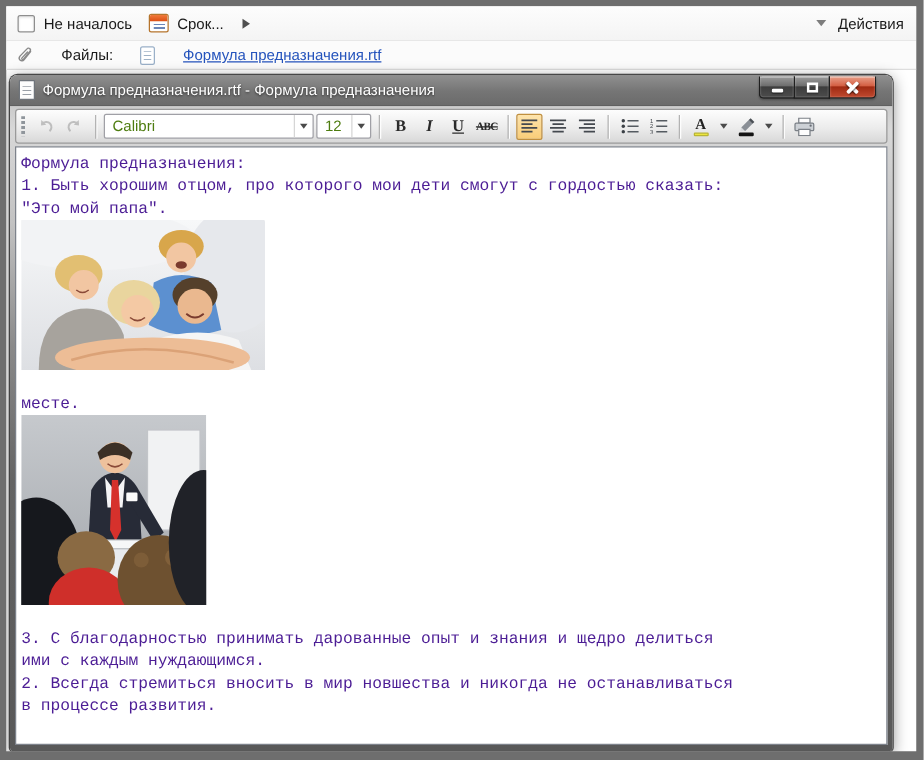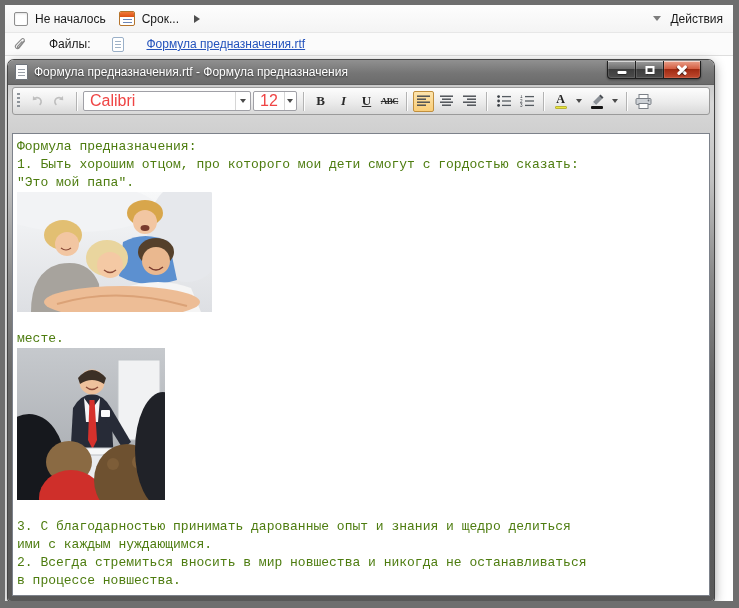--- a/index.html
+++ b/index.html
@@ -69,40 +69,40 @@
     border:1px solid #9a9a9a; border-radius:3px; }
   .grip { width:3px; height:16px; margin-right:4px;
     background:repeating-linear-gradient(180deg,#8f959b 0 2px,transparent 2px 4px); }
   .tsep { width:1px; height:19px; background:#b3b3b3; box-shadow:1px 0 0 #fdfdfd; margin:0 4px; }
   .tbtn { min-width:21px; height:21px; display:flex; align-items:center; justify-content:center;
     border:1px solid transparent; border-radius:2px; cursor:pointer; }
   .tbtn.disabled { opacity:.5; cursor:default; }
   .tbtn.selected { background:linear-gradient(#fde4ad,#f9cd78); border-color:#c08f3e; }
   .combo { height:20px; background:#fff; border:1px solid #a0a0a6; border-radius:2px;
     display:flex; align-items:center; cursor:pointer; }
-  .combo-text { flex:1; padding:0 6px; font-size:16px; color:#ef4444; }
+  .combo-text { flex:1; padding:0 6px; font-size:12px; color:#4d7c0f; }
   .combo-arrow { width:15px; align-self:stretch; display:flex; align-items:center; justify-content:center; border-left:1px solid #d6d6d6; }
   .combo-arrow i, .mini-arrow i { width:0; height:0; border-top:4px solid #4a4a4a;
     border-left:3.5px solid transparent; border-right:3.5px solid transparent; display:block; }
   .combo-font { width:168px; }
   .combo-size { width:44px; }
   .fmt { font-family:"Liberation Serif", serif; font-size:13px; font-weight:bold; color:#2b2b2b; }
   .fmt-i { font-style:italic; font-weight:bold; }
   .fmt-u { text-decoration:underline; }
   .fmt-abc { font-size:9px; letter-spacing:-0.5px; text-decoration:line-through;text-align:center; }
   .color-stack { display:flex; flex-direction:column; align-items:center; gap:1px; }
   .color-stack .letter { font-family:"Liberation Serif", serif; font-weight:bold; font-size:12px; line-height:11px; color:#222; }
   .bar-yellow { width:12px; height:3px; background:#ece63e; border:1px solid #b9b435; border-radius:1px; }
   .bar-black { width:12px; height:3px; background:#141414; border-radius:1px; }
   .mini-arrow { width:11px; height:21px; display:flex; align-items:center; justify-content:center; cursor:pointer; }
 
   
-  .doc { flex:1; min-height:0; margin-top:18px; background:#fff; border:1px solid #7d828b;
+  .doc { flex:1; min-height:0; margin-top:2px; background:#fff; border:1px solid #7d828b;
     overflow:hidden; padding:4px 6px 0 4px;
-    font-family:"Liberation Mono","DejaVu Sans Mono",monospace; font-size:13px; line-height:18px; color:#4d7c0f; }
+    font-family:"Liberation Mono","DejaVu Sans Mono",monospace; font-size:13px; line-height:18px; color:#4c1d95; }
   .line { min-height:18px; white-space:pre; }
   .photo { display:block; }
   .photo svg { display:block; }
 
   .label-txt { user-select:none; }
 </style>
 </head>
 <body>
 
 <div class="screen">
@@ -359,17 +359,17 @@
             <circle cx="122" cy="114" r="7" fill="#81603a"></circle>
             <circle cx="132" cy="130" r="6" fill="#5f4628"></circle>
             <ellipse cx="146" cy="102" rx="28" ry="58" fill="#202228"></ellipse>
           </svg>
         </span>
 
         <div class="line"></div>
         <div class="line">3. С благодарностью принимать дарованные опыт и знания и щедро делиться</div>
         <div class="line">ими с каждым нуждающимся.</div>
         <div class="line">2. Всегда стремиться вносить в мир новшества и никогда не останавливаться</div>
-        <div class="line">в процессе новшества.</div>
+        <div class="line">в процессе развития.</div>
       </div>
     </div>
   </div>
 </div>
 
 </body></html>

